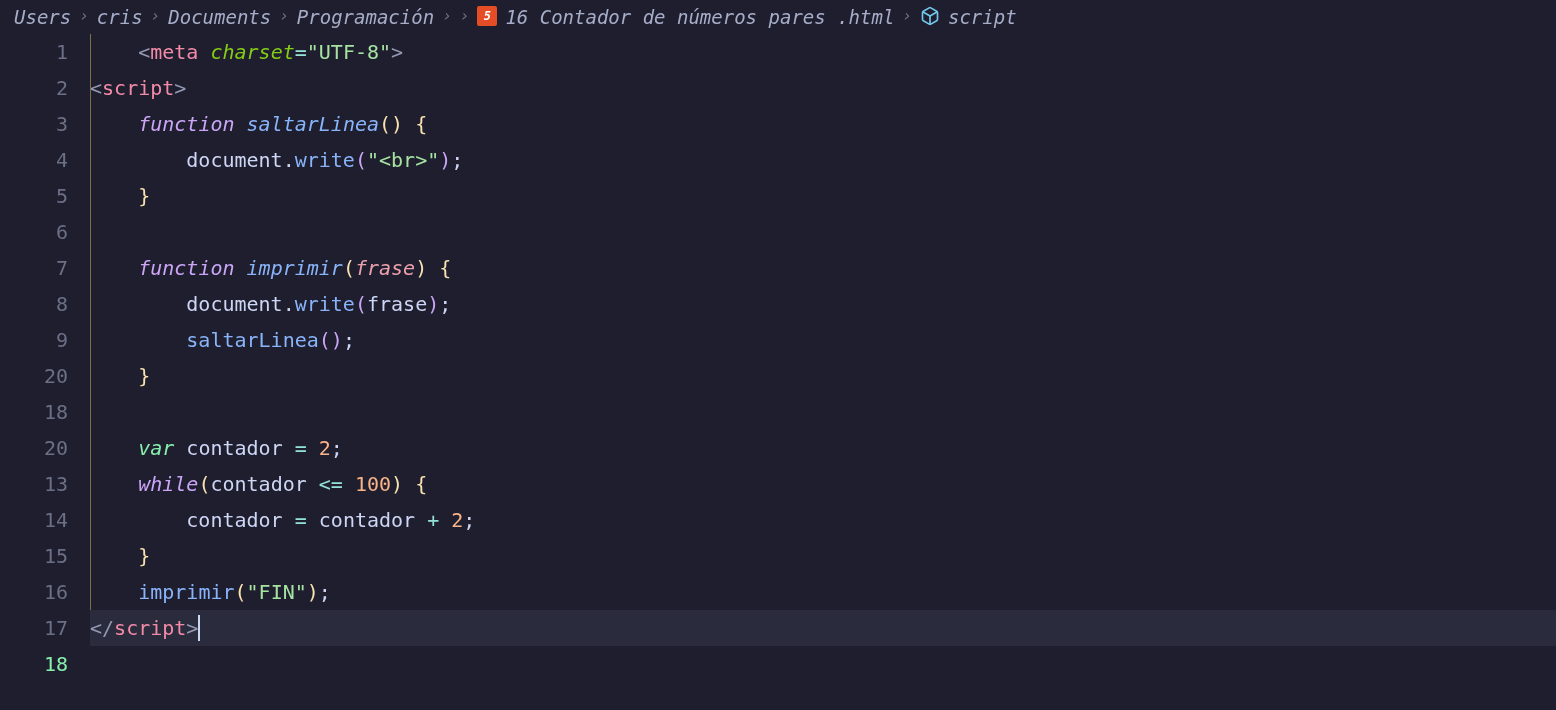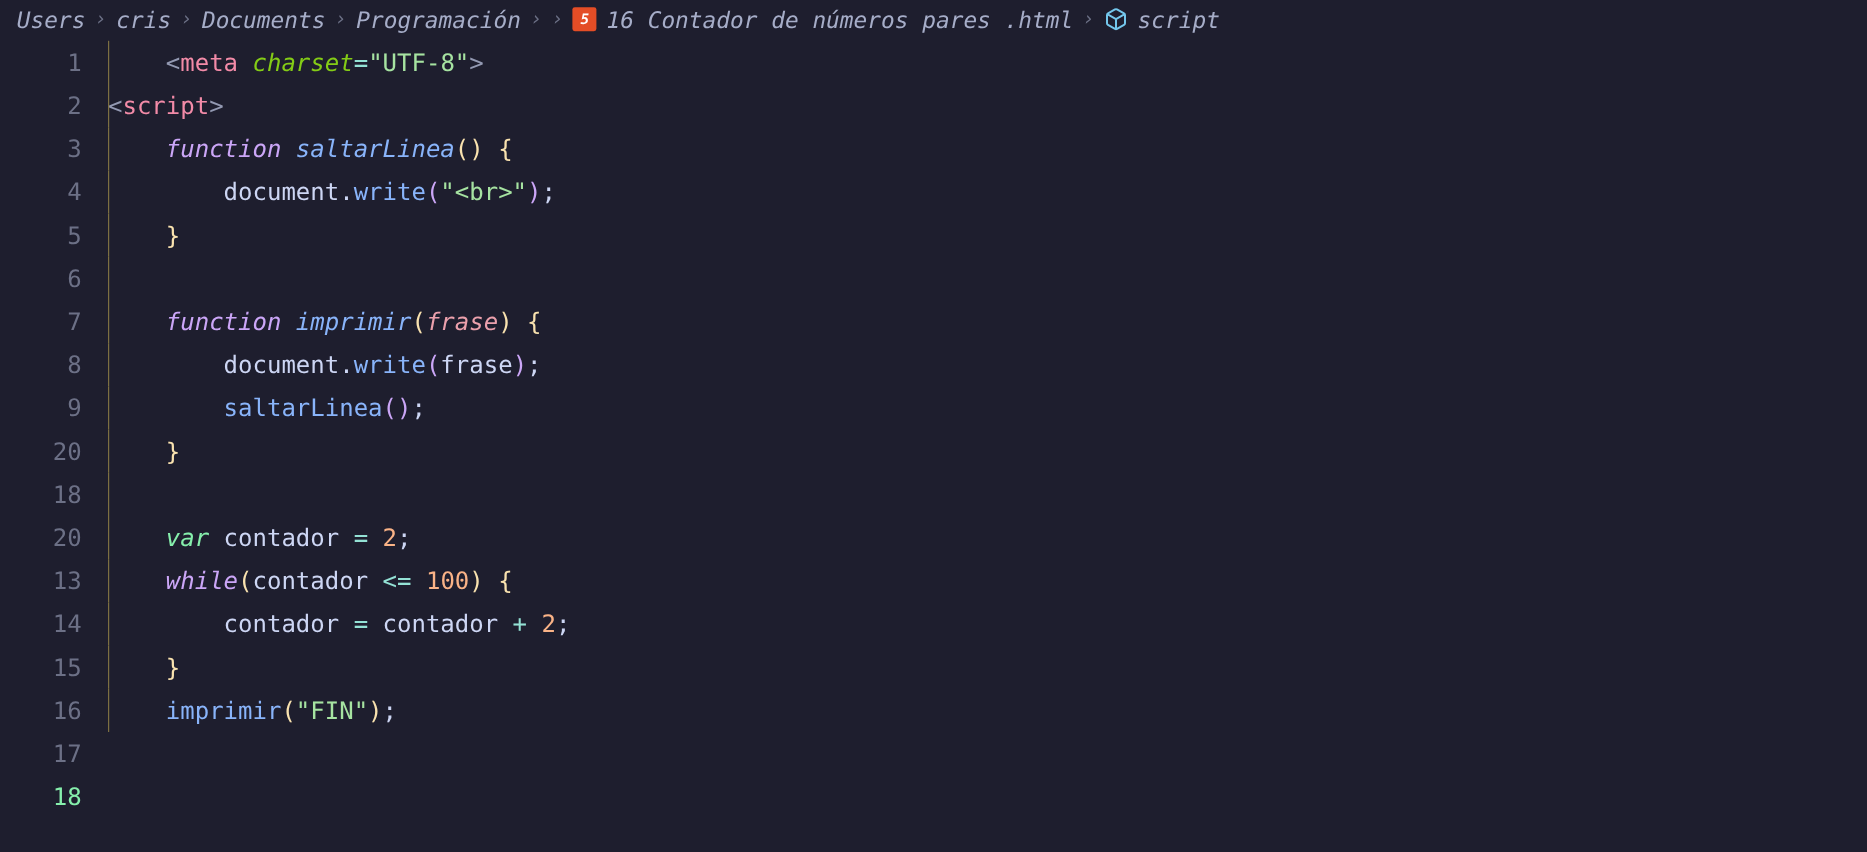--- a/index.html
+++ b/index.html
@@ -161,14 +161,15 @@
     <div class="line"><span class="indent-guide ig1"></span>    <span class="tk-kw">function</span> <span class="tk-fndecl">imprimir</span><span class="tk-brace">(</span><span class="tk-param">frase</span><span class="tk-brace">)</span> <span class="tk-brace">{</span></div>
     <div class="line"><span class="indent-guide ig1"></span>        <span class="tk-obj">document</span><span class="tk-punc2">.</span><span class="tk-method">write</span><span class="tk-brace2">(</span><span class="tk-ident">frase</span><span class="tk-brace2">)</span><span class="tk-punc2">;</span></div>
     <div class="line"><span class="indent-guide ig1"></span>        <span class="tk-call">saltarLinea</span><span class="tk-brace2">(</span><span class="tk-brace2">)</span><span class="tk-punc2">;</span></div>
     <div class="line"><span class="indent-guide ig1"></span>    <span class="tk-brace">}</span></div>
     <div class="line"><span class="indent-guide ig1"></span></div>
     <div class="line"><span class="indent-guide ig1"></span>    <span class="tk-kwvar">var</span> <span class="tk-ident">contador</span> <span class="tk-op">=</span> <span class="tk-num">2</span><span class="tk-punc2">;</span></div>
     <div class="line"><span class="indent-guide ig1"></span>    <span class="tk-kw">while</span><span class="tk-brace">(</span><span class="tk-ident">contador</span> <span class="tk-op">&lt;=</span> <span class="tk-num">100</span><span class="tk-brace">)</span> <span class="tk-brace">{</span></div>
     <div class="line"><span class="indent-guide ig1"></span>        <span class="tk-ident">contador</span> <span class="tk-op">=</span> <span class="tk-ident">contador</span> <span class="tk-op">+</span> <span class="tk-num">2</span><span class="tk-punc2">;</span></div>
     <div class="line"><span class="indent-guide ig1"></span>    <span class="tk-brace">}</span></div>
     <div class="line"><span class="indent-guide ig1"></span>    <span class="tk-call">imprimir</span><span class="tk-brace">(</span><span class="tk-str">"FIN"</span><span class="tk-brace">)</span><span class="tk-punc2">;</span></div>
+    <div class="line hl"><span class="tk-punc">&lt;/</span><span class="tk-tag">script</span><span class="tk-punc">&gt;</span><span class="cursor"></span></div>
   </div>
 </div>
 
 </body></html>

